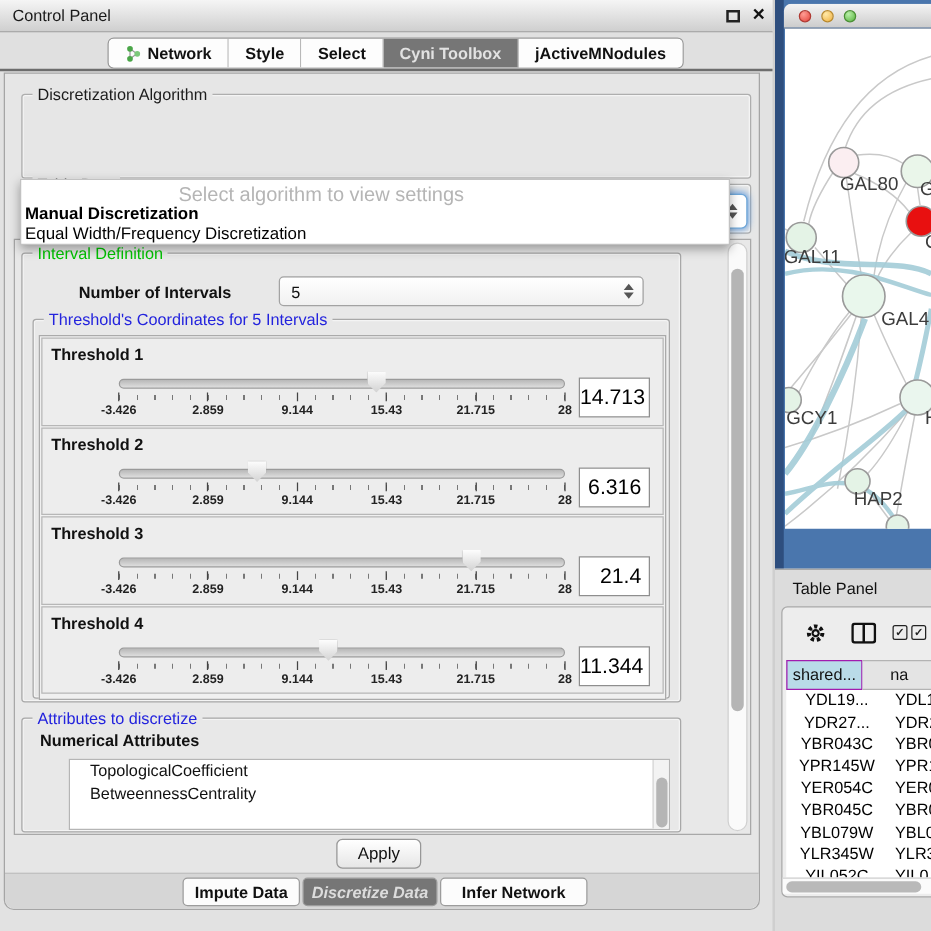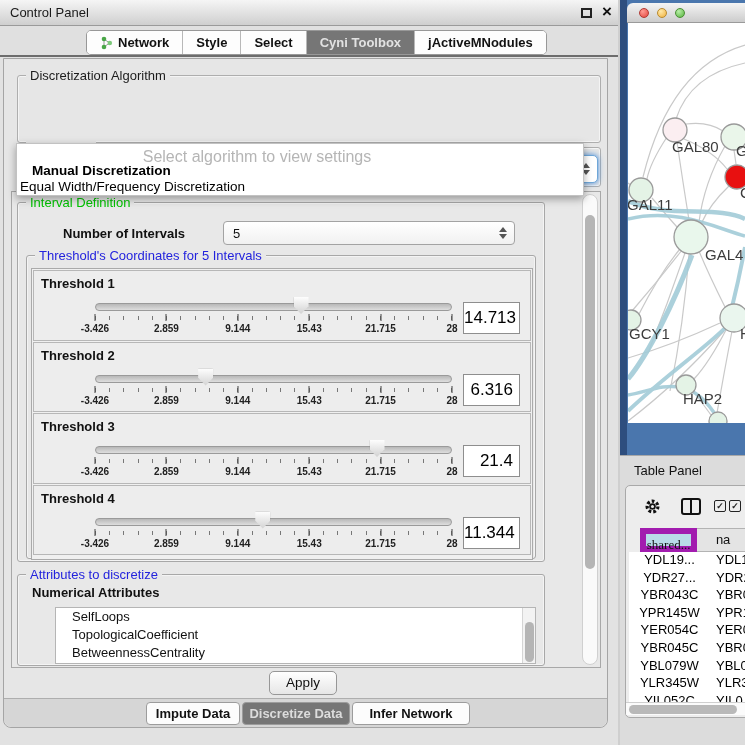--- a/index.html
+++ b/index.html
@@ -45,21 +45,21 @@
   .tri-up   { width:0; height:0; border-left:4px solid transparent; border-right:4px solid transparent; border-bottom:5px solid #555; }
   .tri-down { width:0; height:0; border-left:4px solid transparent; border-right:4px solid transparent; border-top:5px solid #555; }
 
   
   #algo-combo-behind { left:20px; top:96px; width:574px; height:28px; border-radius:5px;
     background:#fff; border:1px solid #6fa7d8; box-shadow:0 0 5px 1px rgba(90,150,220,.85); z-index:10; }
   #algo-popup { left:12px; top:84px; width:568px; height:53px; background:#fff;
     border:1px solid #c2c2c2; box-shadow:0 3px 8px rgba(0,0,0,.35); z-index:20; }
   #algo-hint { left:0; top:4px; width:480px; text-align:center; color:#b5b5b5; font-size:16px; }
   .algo-opt { position:absolute; left:3px; font-size:13.5px; color:#000; white-space:nowrap; }
-  #algo-opt-0 { top:19px; font-weight:bold;margin-left:12px; }
+  #algo-opt-0 { top:19px; font-weight:bold; }
   #algo-opt-1 { top:35px; }
 
   
   #scrollpane { left:7px; top:132px; width:590px; height:477px; background:#e8e8e8;
     border:1px solid #a8a8a8; }
   #v-scrollbar { right:2px; top:2px; width:16px; height:471px; background:#fafafa;
     border:1px solid #d0d0d0; border-radius:8px; }
   #v-thumb { left:2px; top:20px; width:10px; height:354px; background:#b5b5b5; border-radius:6px; }
 
   
@@ -93,21 +93,21 @@
     background:linear-gradient(#ffffff,#e6e6e6); border:1px solid #979797; font-size:13.5px;
     color:#111; text-align:center; line-height:22px; }
 
   
   #bottom-tabrow { left:0; top:639px; width:603px; height:29px; background:#d6d6d6;
     border-top:1px solid #aeaeae; border-radius:0 0 8px 8px; }
   .btab { position:absolute; top:3px; height:23px; border:1px solid #9c9c9c; border-radius:4px;
     background:#fcfcfc; font-size:13px; font-weight:bold; color:#111; text-align:center; line-height:21px; }
   .btab.sel { background:#767676; color:#dcdcdc; }
   #btab-0 { left:142px; width:94px; }
-  #btab-1 { left:238px; width:108px; }
+  #btab-1 { left:238px; width:108px;font-style:italic; }
   #btab-2 { left:348px; width:118px; }
 
   
   #net-window { left:620px; top:0; width:125px; height:455px; background:#4a76ad; }
   #net-darkedge { left:0; top:0; width:7px; height:455px; background:#2e4e7e; }
   #net-titlebar { left:7px; top:3px; width:118px; height:20px;
     background:linear-gradient(#f4f4f4,#cccccc); border-bottom:1px solid #9a9a9a; border-radius:6px 0 0 0; }
   .light { position:absolute; top:5px; width:10px; height:10px; border-radius:50%; }
   #light-red    { left:12px; background:radial-gradient(circle at 35% 30%,#ff9d94,#e3443c); border:1px solid #b03a33; }
   #light-yellow { left:30px; background:radial-gradient(circle at 35% 30%,#ffe9a8,#f0b13f); border:1px solid #b98a2e; }
@@ -121,21 +121,21 @@
   #table-inner { left:5px; top:29px; width:126px; height:233px; background:#ededed;
     border:1px solid #a9a9a9; border-radius:5px; overflow:hidden; }
   #tp-toolbar { left:0; top:0; width:100%; height:42px; }
   #gear-icon { left:18px; top:12px; }
   #split-icon { left:55px; top:12px; }
   .cb-icon { position:absolute; top:14px; width:12px; height:12px; border:1.5px solid #222;
     border-radius:2px; font-size:9px; line-height:10px; text-align:center; color:#222; font-weight:bold; }
   #cb-1 { left:88px; } #cb-2 { left:103px; }
   #tp-header { left:0; top:42px; width:100%; height:24px; display:flex; }
   .tp-h { height:24px; font-size:13px; color:#111; text-align:center; line-height:22px; }
-  #tp-h-0 { width:81px; margin-left:14px; background:#b9dbe8; border:6px solid #a21caf;font-family:Liberation Serif, serif; }
+  #tp-h-0 { width:81px; margin-left:3px; background:#b9dbe8; border:1px solid #a21caf; }
   #tp-h-1 { width:80px; background:#e4e4e4; border:1px solid #b3b3b3; border-left:none; }
   #tp-rows { left:3px; top:66px; width:161px; height:150px; overflow:hidden; background:#fff; }
   .tp-row { display:flex; height:17.6px; font-size:13px; color:#000; }
   .tp-c0 { width:81px; text-align:center; }
   .tp-c1 { width:80px; padding-left:6px; }
   #h-scrollbar { left:0; top:216px; width:124px; height:13px; background:#fbfbfb; border-top:1px solid #cfcfcf; }
   #h-thumb { position:absolute; left:3px; top:2px; width:108px; height:9px; background:#b9b9b9; border-radius:5px; }
 </style>
 </head>
 <body>
@@ -314,21 +314,20 @@
             </div>
 
           </div>
         </div>
       </div>
 
       <div class="group" style="left:5px; top:382px; width:528px; height:92px; border-color:#a8a8a8;">
         <span class="group-label blue" style="background:#e8e8e8;">Attributes to discretize</span>
         <span class="abs" style="left:14px; top:10px; font-size:13px; font-weight:bold; color:#111;">Numerical Attributes</span>
         <div class="abs" id="attr-listbox">
-          <div class="attr-item">SelfLoops</div>
           <div class="attr-item">TopologicalCoefficient</div>
           <div class="attr-item">BetweennessCentrality</div>
           <div class="abs" id="attr-scroll">
             <div class="abs" id="attr-thumb"></div>
           </div>
         </div>
       </div>
 
       <div class="abs" id="v-scrollbar">
         <div class="abs" id="v-thumb"></div>

